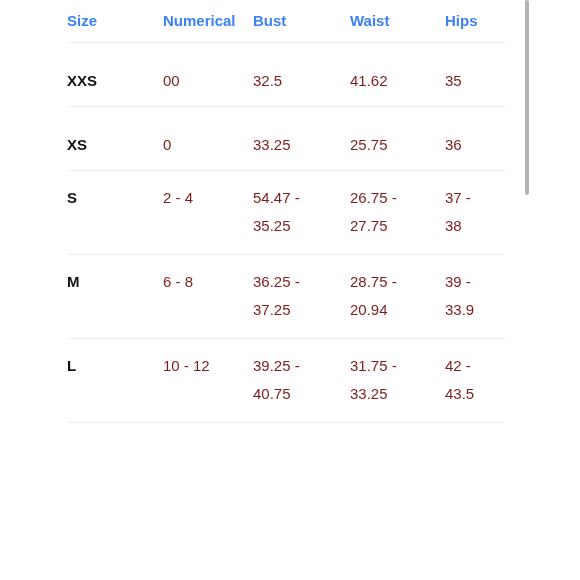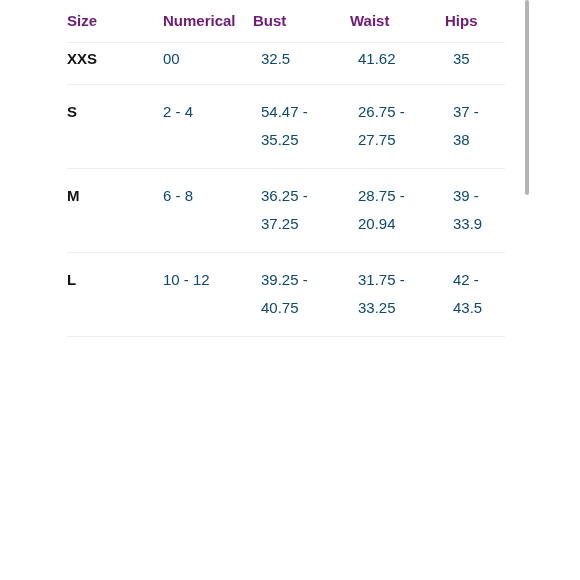--- a/index.html
+++ b/index.html
@@ -43,50 +43,50 @@
   table.size-chart col.c-size      { width: 96px; }
   table.size-chart col.c-numerical { width: 90px; }
   table.size-chart col.c-bust      { width: 97px; }
   table.size-chart col.c-waist     { width: 95px; }
   table.size-chart col.c-hips      { width: 60px; }
 
   table.size-chart th {
     text-align: left;
     font-weight: bold;
     font-size: 15px;
-    color: #701a75;
+    color: #3b82f6;
     padding: 0 0 0 0;
     height: 42px;
     vertical-align: middle;
     border-bottom: 1px solid #ededed;
     line-height: 20px;
   }
 
   table.size-chart td {
     text-align: left;
     vertical-align: top;
     border-bottom: 1px solid #ededed;
     font-size: 15px;
     line-height: 28px;
     padding: 13px 0 14px 0;
-    color: #0c4a6e;
+    color: #7f1d1d;
     font-weight: normal;
   }
 
   table.size-chart td.sizecell {
     font-weight: bold;
     color: #121212;
   }
 
   
   table.size-chart tr.row-single td {
-    padding: 2px 0 11px 0;
-  }
-
-  .valline { display: block; white-space: nowrap; margin-left: 8px; }
+    padding: 24px 0 11px 0;
+  }
+
+  .valline { display: block; white-space: nowrap; }
 
   
   #scrollbar-track {
     position: absolute;
     right: 51px;
     top: 0;
     width: 4px;
     height: 580px;
     background: transparent;
   }
@@ -130,20 +130,33 @@
             <td>
               <span class="valline">32.5</span>
             </td>
             <td>
               <span class="valline">41.62</span>
             </td>
             <td>
               <span class="valline">35</span>
             </td>
           </tr>
+          <tr class="row-single">
+            <td class="sizecell">XS</td>
+            <td>0</td>
+            <td>
+              <span class="valline">33.25</span>
+            </td>
+            <td>
+              <span class="valline">25.75</span>
+            </td>
+            <td>
+              <span class="valline">36</span>
+            </td>
+          </tr>
           <tr>
             <td class="sizecell">S</td>
             <td>2 - 4</td>
             <td>
               <span class="valline">54.47 -</span>
               <span class="valline">35.25</span>
             </td>
             <td>
               <span class="valline">26.75 -</span>
               <span class="valline">27.75</span>

